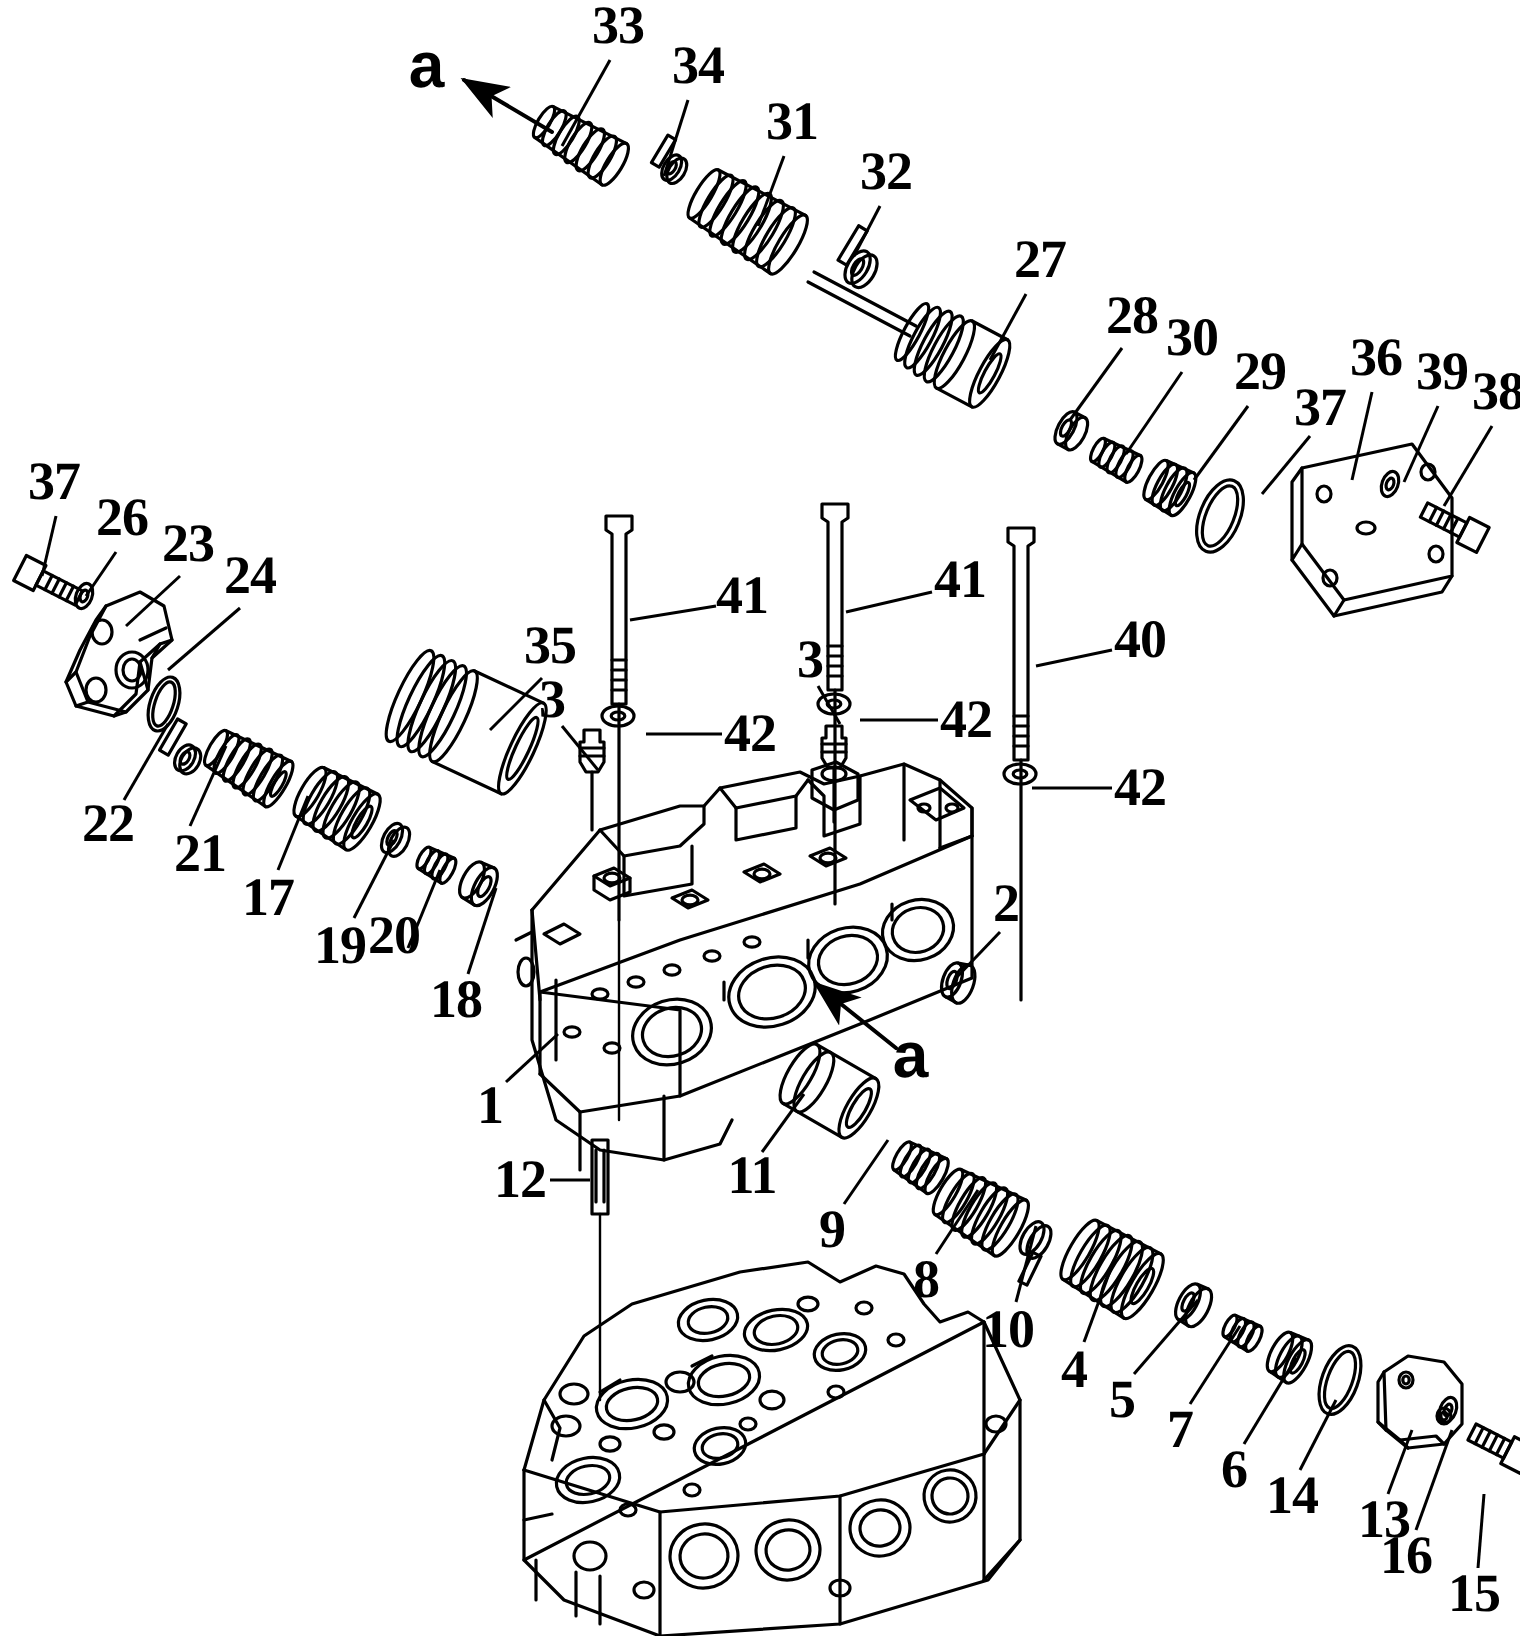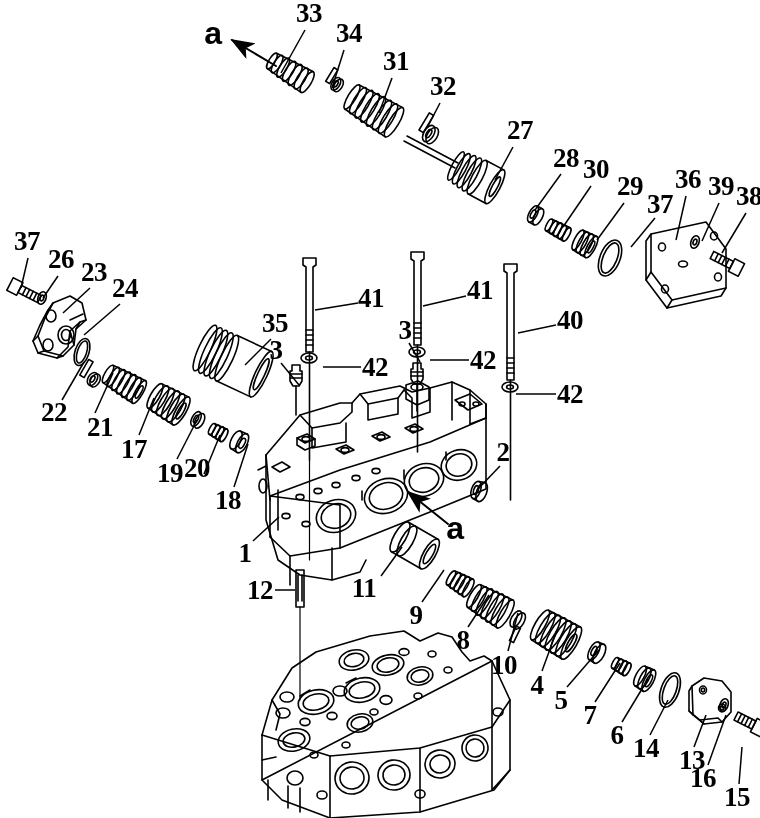--- a/index.html
+++ b/index.html
@@ -604,21 +604,21 @@
       <div class="lbl" style="left: 570px; top: 394px;">42</div>
       <div class="lbl" style="left: 54px; top: 412px;">22</div>
       <div class="lbl" style="left: 86px; top: 427px; margin-left: 14px;">21</div>
       <div class="lbl" style="left: 134px; top: 449px;">17</div>
       <div class="lbl" style="left: 170px; top: 473px; text-align: right;">19</div>
       <div class="lbl" style="left: 197px; top: 468px; text-align: center;">20</div>
       <div class="lbl" style="left: 228px; top: 500px;">18</div>
       <div class="lbl" style="left: 503px; top: 452px;">2</div>
       <div class="lbl" style="left: 245px; top: 553px;">1</div>
       <div class="lbl" style="left: 260px; top: 590px; text-align: right;">12</div>
-      <div class="lbl" style="left: 364px; top: 588px;">11</div>
+      <div class="lbl" style="left: 376px; top: 588px;">11</div>
       <div class="lbl" style="left: 416px; top: 615px;">9</div>
       <div class="lbl" style="left: 463px; top: 640px;">8</div>
       <div class="lbl" style="left: 504px; top: 665px;">10</div>
       <div class="lbl" style="left: 537px; top: 685px;">4</div>
       <div class="lbl" style="left: 561px; top: 700px;">5</div>
       <div class="lbl" style="left: 590px; top: 715px;">7</div>
       <div class="lbl" style="left: 617px; top: 735px;">6</div>
       <div class="lbl" style="left: 646px; top: 748px;">14</div>
       <div class="lbl" style="left: 692px; top: 760px;">13</div>
       <div class="lbl" style="left: 703px; top: 778px;">16</div>

